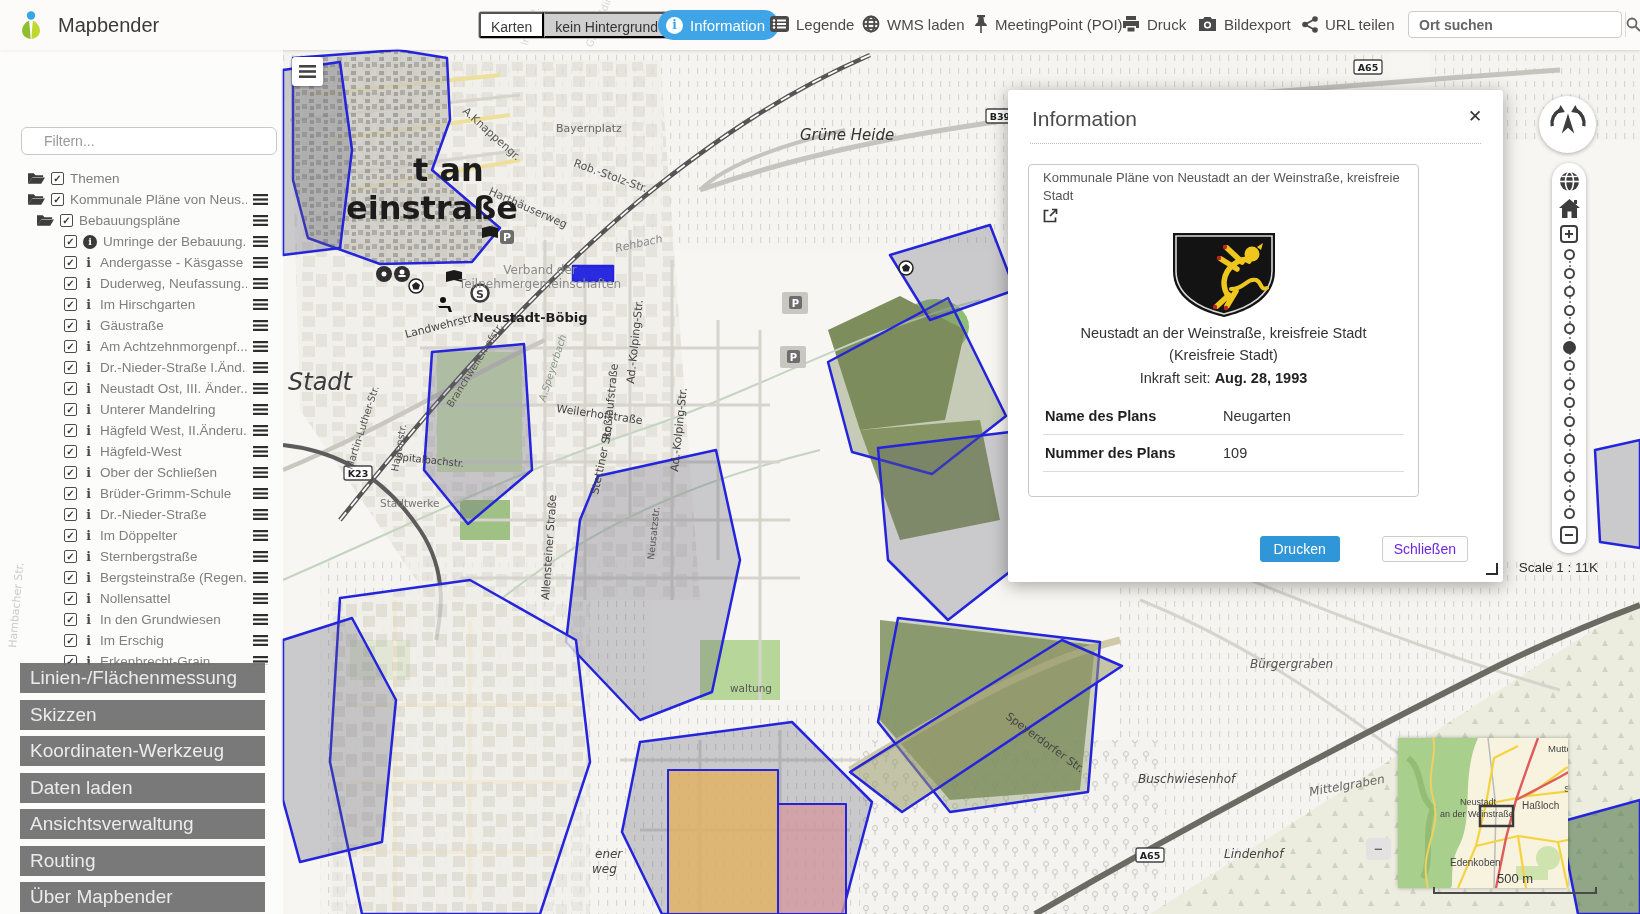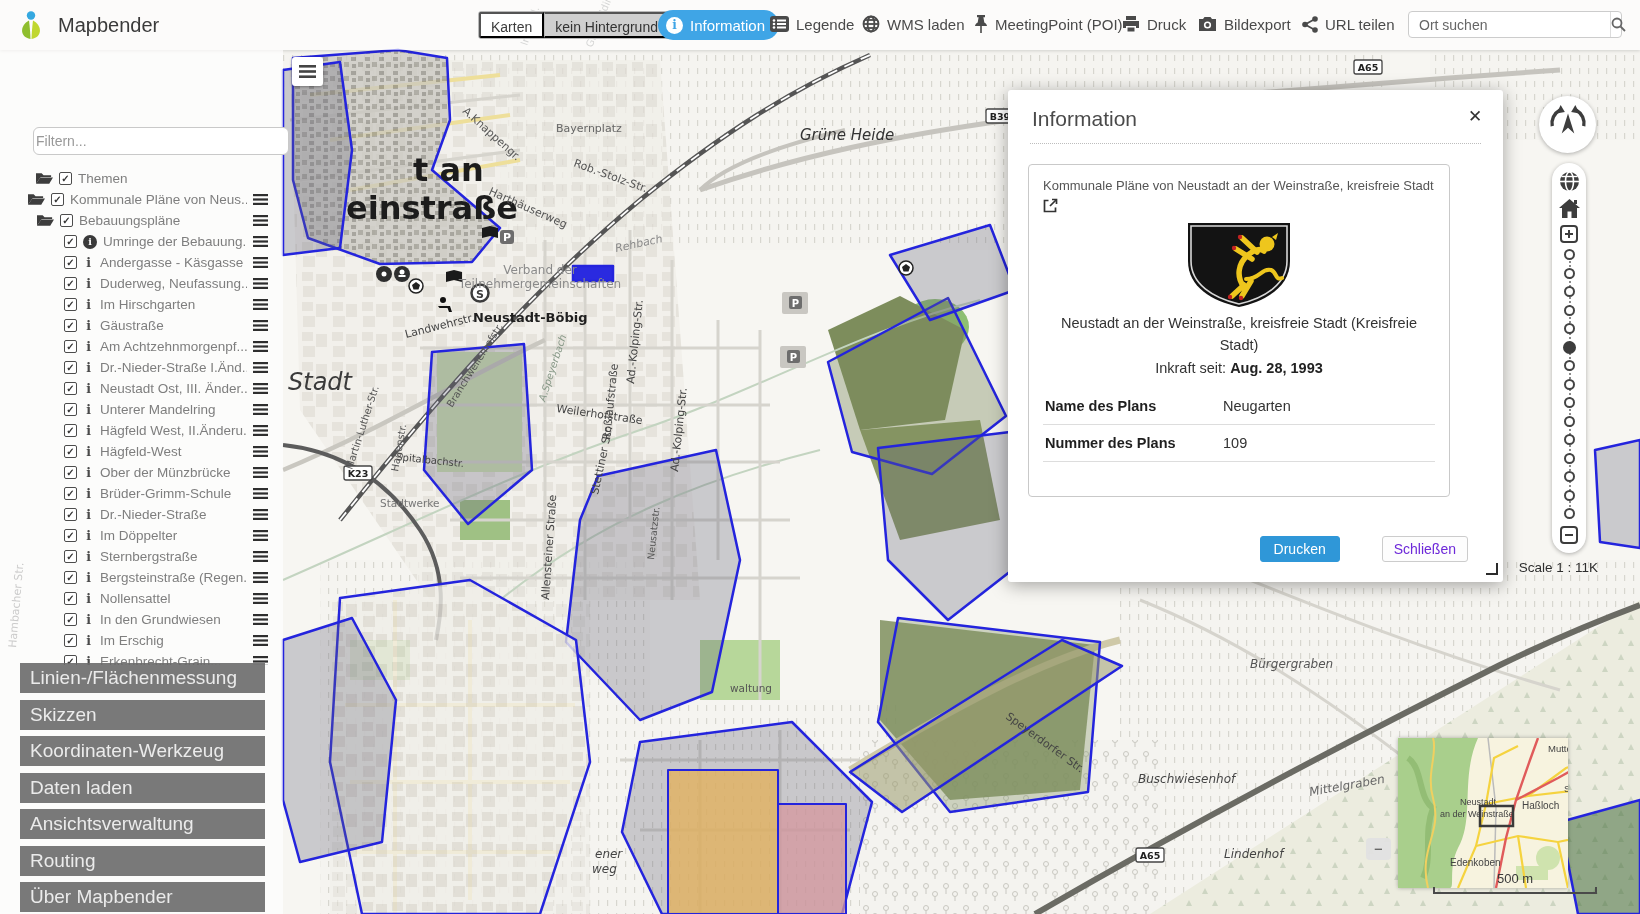--- a/index.html
+++ b/index.html
@@ -15,28 +15,28 @@
   #app-title { position:absolute; left:58px; top:0; line-height:50px; font-size:20px; color:#3a3a3a; }
   #base-group { position:absolute; left:478px; top:11px; display:flex; height:28px; border:1px solid #b9b9b9; border-radius:3px; overflow:hidden; }
   #base-group .seg { font-size:14px; padding:0 10px; line-height:26px; cursor:pointer; }
   #btn-karten { background:#fff; color:#3c3c3c; }
   #btn-nobg { background:#cfcfcf; color:#333; border-left:1px solid #b9b9b9; }
   #btn-information { position:absolute; left:658px; top:10px; height:30px; display:flex; align-items:center; gap:7px; padding:0 14px 0 8px; border:none; border-radius:15px; background:var(--accent,#3fa5e6); color:#fff; font-size:15px; cursor:pointer; }
   .circle-i { width:17px; height:17px; border-radius:50%; background:#fff; color:var(--accent,#3fa5e6); font-family:"DejaVu Serif",serif; font-weight:bold; font-size:12px; display:flex; align-items:center; justify-content:center; }
   .tool { position:absolute; top:0; height:48px; display:flex; align-items:center; gap:7px; background:none; border:none; font-size:15px; color:#4a4a4a; cursor:pointer; }
   .tool svg { flex:none; }
   #search-box { position:absolute; left:1408px; top:11px; width:214px; height:27px; background:#fff; border:1px solid #ccc; border-radius:4px; display:flex; align-items:center; }
-  #search-box input { flex:1; border:none; outline:none; background:none; padding:0 10px; font-size:14px; color:#444; }
+  #search-box input { flex:1; border:none; outline:none; background:none; padding:0 10px; font-size:14px; color:#444;font-weight:bold; }
   #search-box input::placeholder { color:#666; }
   #search-btn { width:36px; height:100%; border:none; border-left:1px solid #ddd; background:none; display:flex; align-items:center; justify-content:center; cursor:pointer; }
 
   
   #sidebar { position:absolute; left:0; top:50px; width:283px; height:864px; background:rgba(255,255,255,.66); }
   #sidebar-title { position:absolute; left:20px; top:23px; width:258px; height:31px; background:rgba(106,106,106,.93); color:#f2f2f2; font-size:20px; line-height:31px; padding-left:11px; }
-  #filter-input { position:absolute; left:21px; top:77px; width:256px; height:28px; border:1px solid #c9c9c9; border-radius:6px; background:#fff; padding:0 2px; font-size:14px; color:#444; outline:none;margin-left:12px; }
+  #filter-input { position:absolute; left:21px; top:77px; width:256px; height:28px; border:1px solid #c9c9c9; border-radius:6px; background:#fff; padding:0 22px; font-size:14px; color:#444; outline:none; }
   #filter-input::placeholder { color:#999; }
   #tree-rows { position:absolute; left:0; top:118px; width:283px; height:497px; overflow:hidden; }
   .trow { display:flex; align-items:center; gap:6px; height:21px; font-size:13.5px; color:#7e7e7e; cursor:pointer; }
   .trow.leaf { padding-left:64px; }
   .ficon { display:flex; flex:none; }
   .cb { width:13px; height:13px; border:1.5px solid #4c4c4c; border-radius:2px; background:#fff; flex:none; display:flex; align-items:center; justify-content:center; }
   .cb::after { content:"✓"; font-size:10px; font-weight:bold; color:#333; line-height:1; }
   .info-plain { font-family:"DejaVu Serif",serif; font-weight:bold; font-size:12.5px; color:#4a4a4a; width:11px; text-align:center; flex:none; }
   .info-filled { width:14px; height:14px; border-radius:50%; background:#3a3a3a; color:#fff; font-family:"DejaVu Serif",serif; font-weight:bold; font-size:9.5px; display:flex; align-items:center; justify-content:center; flex:none; }
   .trow .lbl { white-space:nowrap; overflow:hidden; }
@@ -45,21 +45,21 @@
   .acc-bar { height:30px; margin-bottom:6.5px; background:rgba(106,106,106,.9); color:#ebebeb; font-size:19px; line-height:30px; padding-left:10px; cursor:pointer; white-space:nowrap; overflow:hidden; }
   #sidebar-toggle { position:absolute; left:292px; top:57px; width:31px; height:29px; background:#fff; border:none; border-radius:3px; box-shadow:0 1px 3px rgba(0,0,0,.35); cursor:pointer; display:flex; align-items:center; justify-content:center; }
 
   
   #dialog { position:absolute; left:1008px; top:90px; width:495px; height:492px; background:#fff; border-radius:3px; box-shadow:0 3px 18px rgba(0,0,0,.35); }
   #dialog-header { padding:17px 24px 12px; }
   #dialog-title { font-size:21px; font-weight:400; color:#4a4a4a; }
   #dialog-close { position:absolute; right:16px; top:14px; width:24px; height:24px; border:none; background:none; cursor:pointer; font-size:17px; color:#333; }
   #dialog-close::before { content:"✕"; }
   .dotted-sep { border:none; border-bottom:1.5px dotted #bdbdbd; margin:0 22px; }
-  #feature-box { margin:20px 0 0 20px; width:422px; height:333px; border:1px solid #c9c9c9; border-radius:4px; padding:12px 14px; overflow:hidden; }
+  #feature-box { margin:20px 0 0 20px; width:391px; height:333px; border:1px solid #c9c9c9; border-radius:4px; padding:4px 14px; overflow:hidden; }
   #feature-source { font-size:13px; color:#555; line-height:1.4; }
   #ext-link { display:inline-block; margin-top:3px; cursor:pointer; }
   #coat-of-arms { display:block; margin:4px auto 2px; }
   #feature-name { text-align:center; font-size:14.5px; color:#333; line-height:1.5; margin:4px 8px 0; }
   #inkraft-line { text-align:center; font-size:14.5px; color:#333; margin-top:3px; }
   #inkraft-line b { color:#222; }
   #feature-table { margin-top:12px; }
   .dlg-row { display:flex; align-items:center; padding:10px 2px; border-bottom:1px solid #ddd; }
   .dlg-row .th { width:178px; font-weight:bold; font-size:14.5px; color:#1f1f1f; }
   .dlg-row .td { font-size:14.5px; color:#333; }
@@ -386,38 +386,38 @@
           <circle cx="6" cy="6" r="4.5"></circle>
           <line x1="9.5" y1="9.5" x2="14" y2="14"></line>
         </svg>
     </button>
   </div>
 </header>
 
 <aside id="sidebar">
   <input id="filter-input" placeholder="Filtern..." style="">
   <div id="tree-rows">
-      <div class="trow" style="padding-left: 36px;">
-        <span class="ficon">
-          <svg width="17" height="13" viewBox="0 0 18 13">
-            <path fill="#3d3d3d" d="M0 12 V1 h6 l2 2 h8 v2 H5 Z"></path>
-            <path fill="#3d3d3d" d="M0 12 L4.5 5.5 H18 L14 12 Z"></path>
-          </svg>
-        </span>
-        <span class="cb"></span>
-        <span class="lbl">Themen</span>
-      </div>
       <div class="trow" style="padding-left: 28px;">
         <span class="ficon">
           <svg width="17" height="13" viewBox="0 0 18 13">
             <path fill="#3d3d3d" d="M0 12 V1 h6 l2 2 h8 v2 H5 Z"></path>
             <path fill="#3d3d3d" d="M0 12 L4.5 5.5 H18 L14 12 Z"></path>
           </svg>
         </span>
         <span class="cb"></span>
+        <span class="lbl">Themen</span>
+      </div>
+      <div class="trow" style="padding-left: 28px;">
+        <span class="ficon">
+          <svg width="17" height="13" viewBox="0 0 18 13">
+            <path fill="#3d3d3d" d="M0 12 V1 h6 l2 2 h8 v2 H5 Z"></path>
+            <path fill="#3d3d3d" d="M0 12 L4.5 5.5 H18 L14 12 Z"></path>
+          </svg>
+        </span>
+        <span class="cb"></span>
         <span class="lbl">Kommunale Pläne von Neus...</span>
         <span class="menu">
           <svg width="15" height="11" viewBox="0 0 15 11" fill="#2e2e2e">
             <rect width="15" height="2.2"></rect>
             <rect y="4.4" width="15" height="2.2"></rect>
             <rect y="8.8" width="15" height="2.2"></rect>
           </svg>
         </span>
       </div>
       <div class="trow" style="padding-left: 37px;">
@@ -565,21 +565,21 @@
           <svg width="15" height="11" viewBox="0 0 15 11" fill="#2e2e2e">
             <rect width="15" height="2.2"></rect>
             <rect y="4.4" width="15" height="2.2"></rect>
             <rect y="8.8" width="15" height="2.2"></rect>
           </svg>
         </span>
       </div>
       <div class="trow leaf">
         <span class="cb"></span>
         <span class="info-plain">i</span>
-        <span class="lbl">Ober der Münzbrücke</span>
+        <span class="lbl">Ober der Schließen</span>
         <span class="menu">
           <svg width="15" height="11" viewBox="0 0 15 11" fill="#2e2e2e">
             <rect width="15" height="2.2"></rect>
             <rect y="4.4" width="15" height="2.2"></rect>
             <rect y="8.8" width="15" height="2.2"></rect>
           </svg>
         </span>
       </div>
       <div class="trow leaf">
         <span class="cb"></span>

